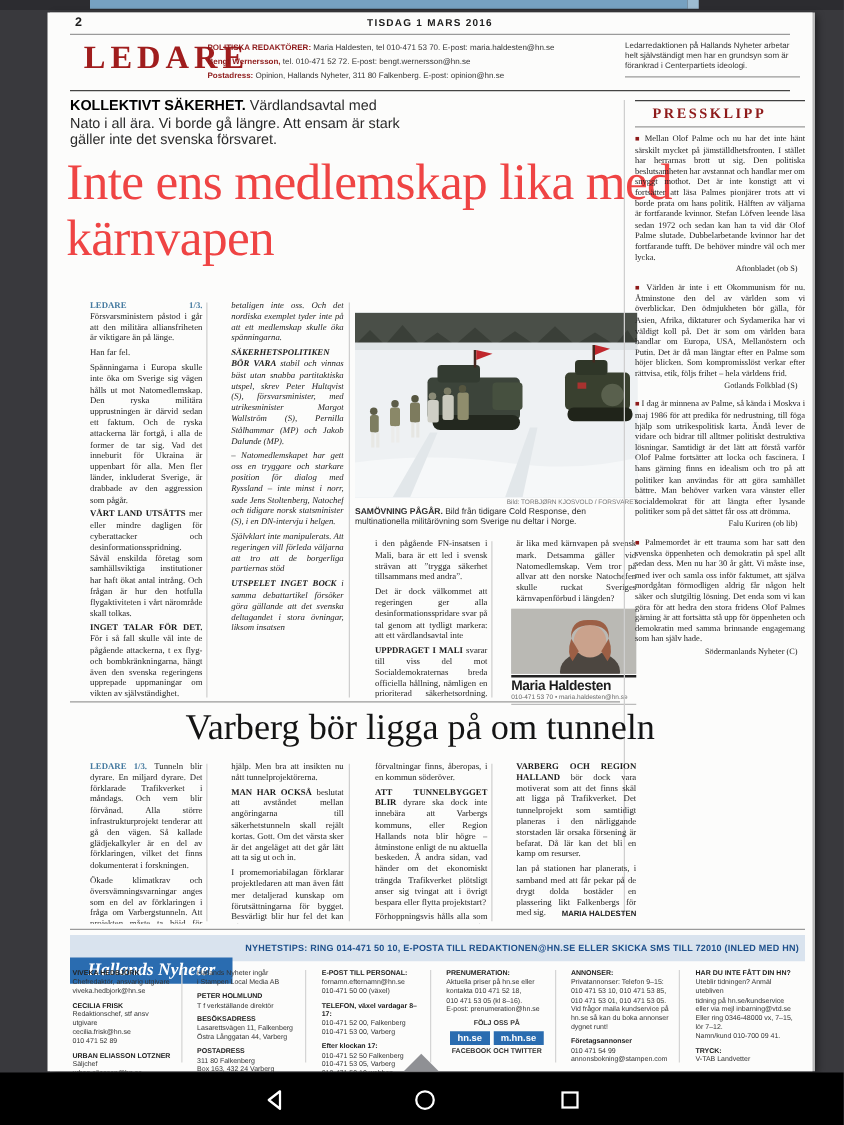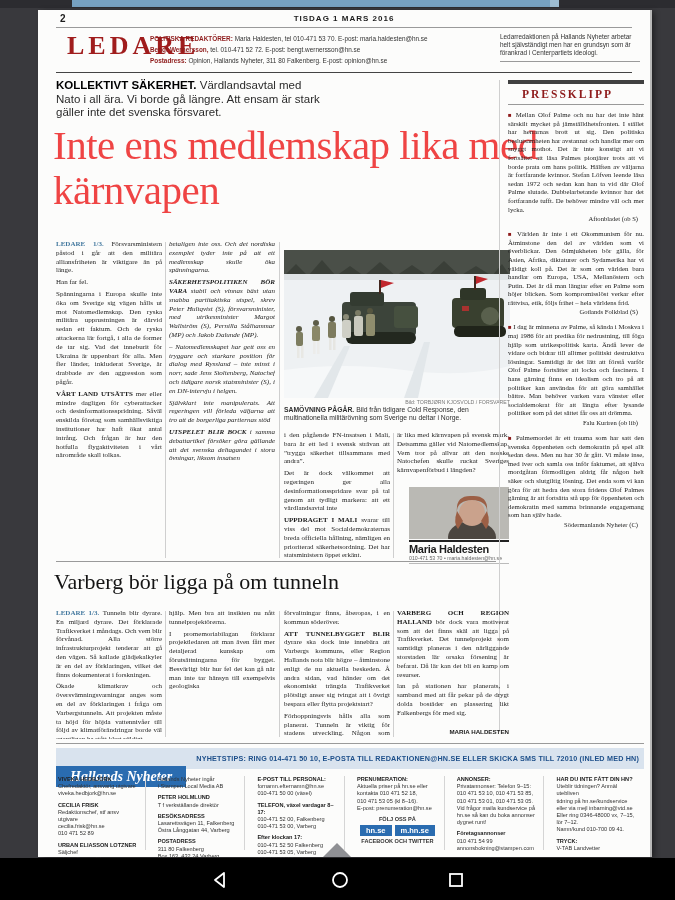--- a/index.html
+++ b/index.html
@@ -37,21 +37,21 @@
                border-bottom:1px solid #9a9a9a; padding-bottom:4px; }
 
   .kicker { left:18px; top:69px; width:265px; font-size:11.5px; line-height:13.5px; color:#2b2b2b; }
   .kicker b { color:#000; }
 
   .headline { left:15px; top:113px; width:490px; font-family:"Liberation Serif", serif;
               font-size:41px; line-height:45px; color:#ef4444; letter-spacing:-0.5px; }
 
   .bodycol { font-family:"Liberation Serif", serif; font-size:7px; line-height:8.8px;
              text-align:justify; color:#1d1d1d; overflow:hidden; }
-  .para { margin-bottom:3px; }
+  .para { margin-bottom:3px;margin-left:16px; }
   .lead { font-weight:bold; }
   .lead.blue { color:#44799f; }
 
   .col1 { left:18px;  top:230px; width:106px; height:320px; }
   .col2 { left:131px; top:230px; width:106px; height:320px;font-style:italic; }
   .col3 { left:246px; top:421px; width:106px; height:130px; }
   .col4 { left:359px; top:421px; width:112px; height:52px; }
   .vr { position:absolute; width:1px; background:#cfcfcf; }
 
   .photo-box { left:246px; top:240px; width:226px; height:148px; overflow:hidden; background:#e8ecef; }
@@ -61,31 +61,31 @@
   .byline-card { left:371px; top:477px; width:100px; }
   .byline-photo { width:100px; height:52px; background:#b7b6b4; display:block; }
   .byline-name { font-size:11px; font-weight:bold; border-top:2px solid #222; margin-top:1px; padding-top:1px;
                  font-stretch:condensed; letter-spacing:-0.3px; }
   .byline-contact { font-size:5.2px; color:#666; border-bottom:1px solid #bbb; padding-bottom:2px; }
 
   
   .sb-rule { left:461px; top:70px; width:1px; height:652px; background:#cfcfcf; position:absolute; }
   .sidebar { left:470px; top:70px; width:136px; }
   .sb-title { font-family:"Liberation Serif", serif; font-weight:bold; font-size:11.5px; letter-spacing:2px;
-              color:#8e1b1b; border-top:4px solid #404040; border-bottom:1px solid #999;
+              color:#8e1b1b; border-top:1px solid #404040; border-bottom:1px solid #999;
               padding:4px 0 4px 14px; margin-bottom:6px; }
   .clip { font-family:"Liberation Serif", serif; font-size:6.8px; line-height:8.6px; text-align:justify; color:#222; }
   .clip .bullet { color:#8e1b1b; font-size:6px; }
   .clip-src { text-align:right; font-size:6.6px; margin:1px 6px 8px 0; color:#222;
               font-family:"Liberation Serif", serif; }
 
   
   .art2-rule { left:18px; top:551px; width:440px; }
   .headline2 { left:16px; top:556px; width:470px; font-family:"Liberation Serif", serif;
-               font-size:22px; line-height:32px; color:#141414; }
+               font-size:29px; line-height:32px; color:#141414;text-align:right; }
   .v1 { left:18px;  top:599px; width:106px; height:130px; }
   .v2 { left:131px; top:599px; width:106px; height:130px; }
   .v3 { left:246px; top:599px; width:106px; height:130px; }
   .v4 { left:359px; top:599px; width:112px; height:130px; }
   .art2-byline { left:359px; top:718px; width:112px; text-align:right; font-size:6.2px; font-weight:bold; color:#222; }
 
   
   .foot-rule { left:18px; top:733px; width:588px; }
   .foot-strip { left:18px; top:738px; width:588px; height:21px; background:#d9e3ee; display:flex; align-items:center; }
   .foot-logo { background:#2a6cb0; color:#fff; font-family:"Liberation Serif", serif; font-style:italic;
@@ -128,27 +128,28 @@
     <div class="abs kicker">
       <b>KOLLEKTIVT SÄKERHET.</b><span> Värdlandsavtal med Nato i all ära. Vi borde gå längre. Att ensam är stark gäller inte det svenska försvaret.</span>
     </div>
     <div class="abs headline">Inte ens medlemskap lika med kärnvapen</div>
 
     <div class="abs bodycol col1">
         <p class="para"><span class="lead blue">LEDARE 1/3. </span>Försvarsministern påstod i går att den militära alliansfriheten är viktigare än på länge.</p>
         <p class="para">Han far fel.</p>
         <p class="para">Spänningarna i Europa skulle inte öka om Sverige sig vägen hålls ut mot Natomedlemskap. Den ryska militära upprustningen är därvid sedan ett faktum. Och de ryska attackerna lär fortgå, i alla de former de tar sig. Vad det inneburit för Ukraina är uppenbart för alla. Men fler länder, inkluderat Sverige, är drabbade av den aggression som pågår.</p>
         <p class="para"><span class="lead">VÅRT LAND UTSÄTTS </span>mer eller mindre dagligen för cyberattacker och desinformationsspridning. Såväl enskilda företag som samhällsviktiga institutioner har haft ökat antal intrång. Och frågan är hur den hotfulla flygaktiviteten i vårt närområde skall tolkas.</p>
+        <p class="para"><span class="lead">INGET TALAR FÖR DET. </span>För i så fall skulle väl inte de pågående attackerna, t ex flyg- och bombkränkningarna, hängt även den svenska regeringens upprepade uppmaningar om vikten av självständighet.</p>
       </div>
     <div class="abs bodycol col2">
         <p class="para">betaligen inte oss. Och det nordiska exemplet tyder inte på att ett medlemskap skulle öka spänningarna.</p>
         <p class="para"><span class="lead">SÄKERHETSPOLITIKEN BÖR VARA </span>stabil och vinnas bäst utan snabba partitaktiska utspel, skrev Peter Hultqvist (S), försvarsminister, med utrikesminister Margot Wallström (S), Pernilla Stålhammar (MP) och Jakob Dalunde (MP).</p>
         <p class="para">– Natomedlemskapet har gett oss en tryggare och starkare position för dialog med Ryssland – inte minst i norr, sade Jens Stoltenberg, Natochef och tidigare norsk statsminister (S), i en DN-intervju i helgen.</p>
         <p class="para">Självklart inte manipulerats. Att regeringen vill förleda väljarna att tro att de borgerliga partiernas stöd</p>
-        <p class="para"><span class="lead">UTSPELET BLIR BOCK </span>i samma debattartikel försöker göra gällande att det svenska deltagandet i stora övningar, liksom insatsen</p>
+        <p class="para"><span class="lead">UTSPELET INGET BOCK </span>i samma debattartikel försöker göra gällande att det svenska deltagandet i stora övningar, liksom insatsen</p>
       </div>
     <div class="abs vr" style="left:127px;top:232px;height:316px;"></div>
     <div class="abs vr" style="left:241px;top:232px;height:316px;"></div>
 
     <div class="abs photo-box">
       <svg width="226" height="148" viewBox="0 0 226 148">
         <rect x="0" y="0" width="226" height="148" fill="#eef1f3"></rect>
         <rect x="0" y="0" width="226" height="26" fill="#4a4f48"></rect>
         <path d="M0 26 L12 14 L24 26 L38 10 L52 26 L66 16 L80 26 L96 12 L112 26 L128 15 L144 26 L160 11 L176 26 L192 16 L208 26 L218 14 L226 26 Z" fill="#3a3f38"></path>
         <rect x="0" y="24" width="226" height="6" fill="#dfe4e6"></rect>
@@ -254,20 +255,21 @@
     </div>
 
     <div class="abs rule art2-rule"></div>
     <div class="abs headline2">Varberg bör ligga på om tunneln</div>
     <div class="abs bodycol v1">
         <p class="para"><span class="lead blue">LEDARE 1/3. </span>Tunneln blir dyrare. En miljard dyrare. Det förklarade Trafikverket i måndags. Och vem blir förvånad. Alla större infrastrukturprojekt tenderar att gå den vägen. Så kallade glädjekalkyler är en del av förklaringen, vilket det finns dokumenterat i forskningen.</p>
         <p class="para">Ökade klimatkrav och översvämningsvarningar anges som en del av förklaringen i fråga om Varbergstunneln. Att projekten måste ta höjd för höjda vattennivåer till följd av klimatförändringar borde väl egentligen ha stått klart väldigt</p>
       </div>
     <div class="abs bodycol v2">
         <p class="para">hjälp. Men bra att insikten nu nått tunnelprojektörerna.</p>
+        <p class="para"><span class="lead">MAN HAR OCKSÅ </span>beslutat att avståndet mellan angöringarna till säkerhetstunneln skall rejält kortas. Gott. Om det värsta sker är det angeläget att det går lätt att ta sig ut och in.</p>
         <p class="para">I promemoriabilagan förklarar projektledaren att man även fått mer detaljerad kunskap om förutsättningarna för bygget. Besvärligt blir hur fel det kan gå när man inte tar hänsyn till exempelvis geologiska</p>
       </div>
     <div class="abs bodycol v3">
         <p class="para">förvaltningar finns, åberopas, i en kommun söderöver.</p>
         <p class="para"><span class="lead">ATT TUNNELBYGGET BLIR </span>dyrare ska dock inte innebära att Varbergs kommuns, eller Region Hallands nota blir högre – åtminstone enligt de nu aktuella beskeden. Å andra sidan, vad händer om det ekonomiskt trängda Trafikverket plötsligt anser sig tvingat att i övrigt bespara eller flytta projektstart?</p>
         <p class="para">Förhoppningsvis hålls alla som planerat. Tunneln är viktig för stadens utveckling. Någon som stadsutveck-</p>
       </div>
     <div class="abs bodycol v4">
         <p class="para"><span class="lead">VARBERG OCH REGION HALLAND </span>bör dock vara motiverat som att det finns skäl att ligga på Trafikverket. Det tunnelprojekt som samtidigt planeras i den närliggande storstaden lär orsaka försening är befarat. Då lär kan det bli en kamp om resurser.</p>
         <p class="para">lan på stationen har planerats, i samband med att får pekar på de drygt dolda bostäder en plassering likt Falkenbergs för med sig.</p>

